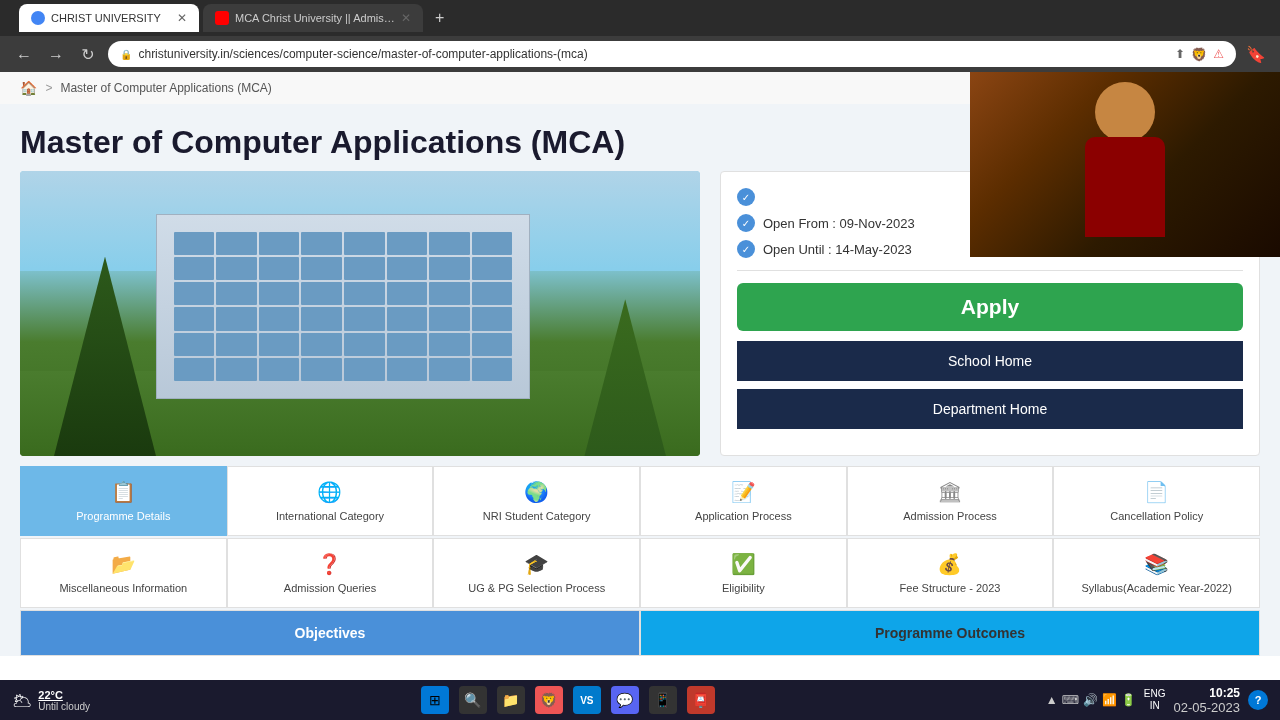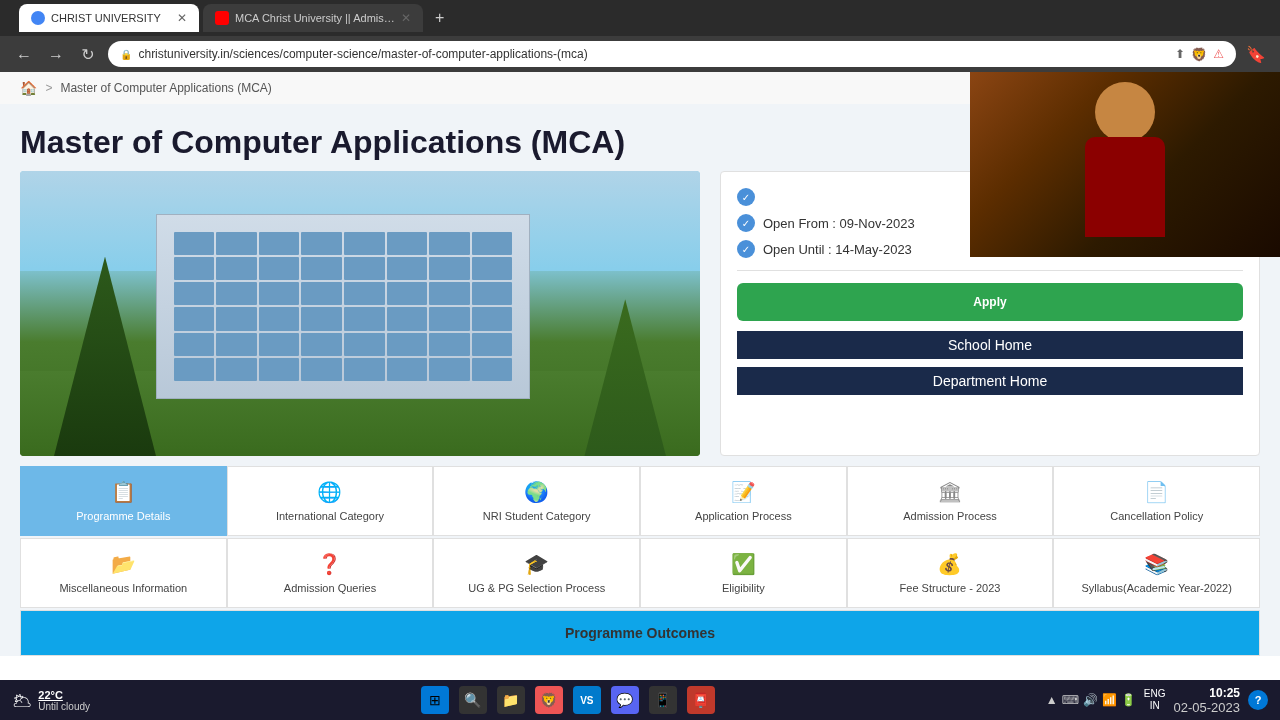--- a/index.html
+++ b/index.html
@@ -260,32 +260,32 @@
       display: flex; align-items: center; justify-content: center;
       color: #fff; font-size: 10px; flex-shrink: 0;
     }
     .divider { border: none; border-top: 1px solid #e0e0e0; margin: 12px 0; }
     .apply-btn {
       width: 100%;
       background: #2ea44f;
       color: #fff;
       border: none;
       padding: 12px;
-      font-size: 12px;
+      font-size: 21px;
       font-weight: bold;
       border-radius: 6px;
       cursor: pointer;
       margin-bottom: 10px;
     }
     .school-home-btn, .dept-home-btn {
       width: 100%;
       background: #1a2a4a;
       color: #fff;
       border: none;
-      padding: 6px;
+      padding: 12px;
       font-size: 14px;
       border-radius: 0;
       cursor: pointer;
       margin-bottom: 8px;
     }
 
     
     .tabs-section {
       padding: 0 20px;
       background: #f0f4f8;
@@ -547,20 +547,23 @@
             <span class="tab-icon">💰</span>
             <span>Fee Structure - 2023</span>
           </div>
           <div class="tab-item">
             <span class="tab-icon">📚</span>
             <span>Syllabus(Academic Year-2022)</span>
           </div>
         </div>
 
         <div class="bottom-tabs">
+          <div class="bottom-tab active">
+            <span>Objectives</span>
+          </div>
           <div class="bottom-tab inactive">
             <span>Programme Outcomes</span>
           </div>
         </div>
       </div>
     </div>
   </div>
 </div>
 
 <div class="taskbar">

